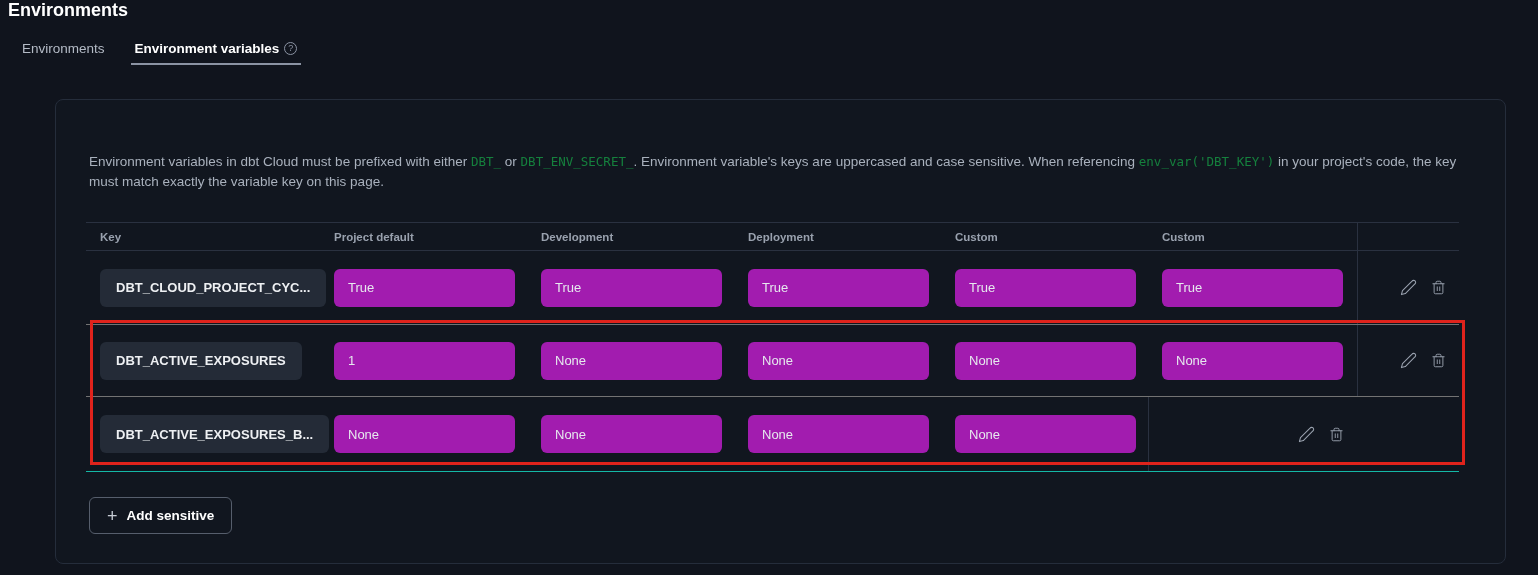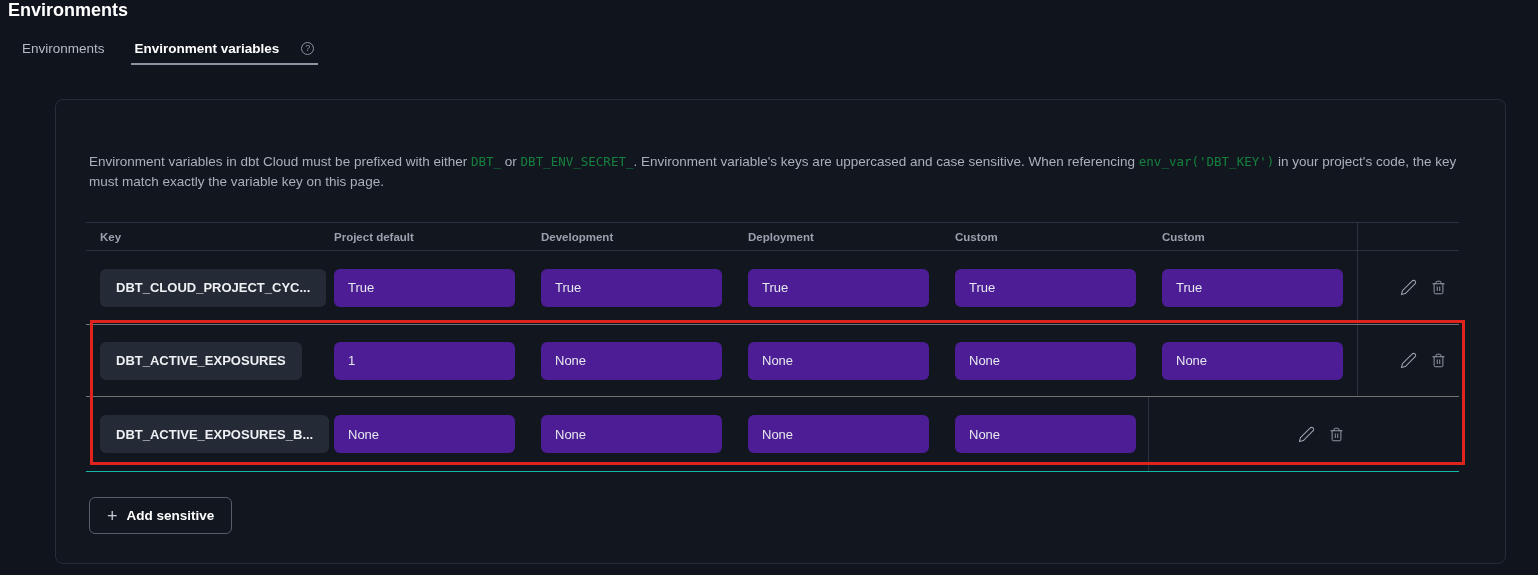--- a/index.html
+++ b/index.html
@@ -20,21 +20,21 @@
     height: 25px;
   }
   .tab {
     font-size: 13.5px; color: #b4bbc6; cursor: pointer;
     padding-bottom: 9px;
   }
   .tab.active {
     color: #ffffff; font-weight: bold;
     border-bottom: 2px solid #8b93a3;
     padding: 0 4px 7px 4px;
-    display: flex; align-items: center; gap: 22px;
+    display: flex; align-items: center; gap: 5px;
   }
   .help-icon {
     display: inline-flex; align-items: center; justify-content: center;
     width: 13px; height: 13px; border: 1px solid #8b93a3; border-radius: 50%;
     font-size: 9px; font-weight: normal; color: #8b93a3; line-height: 1;
   }
   .card {
     position: absolute; left: 55px; top: 99px;
     width: 1451px; height: 465px;
     background: #11161f;
@@ -72,21 +72,21 @@
     display: inline-flex; align-items: center;
     height: 38px; padding: 0 16px;
     background: #242b37; border-radius: 6px;
     font-size: 13px; font-weight: bold; color: #eef0f3;
     white-space: nowrap;
   }
   .val-cell { padding-left: 14px; }
   .val-box {
     display: flex; align-items: center;
     width: 181px; height: 38px; padding-left: 14px;
-    background: #4c1d95; border-radius: 6px;
+    background: #a21caf; border-radius: 6px;
     font-size: 13px; color: #e6e9ee;
   }
   .actions-cell {
     align-self: stretch;
     display: flex; align-items: center; justify-content: flex-end;
     gap: 14px; padding-right: 13px;
     border-left: 1px solid #2a3140;
   }
   .head-actions { align-self: stretch; border-left: 1px solid #2a3140; }
   .icon-btn {

